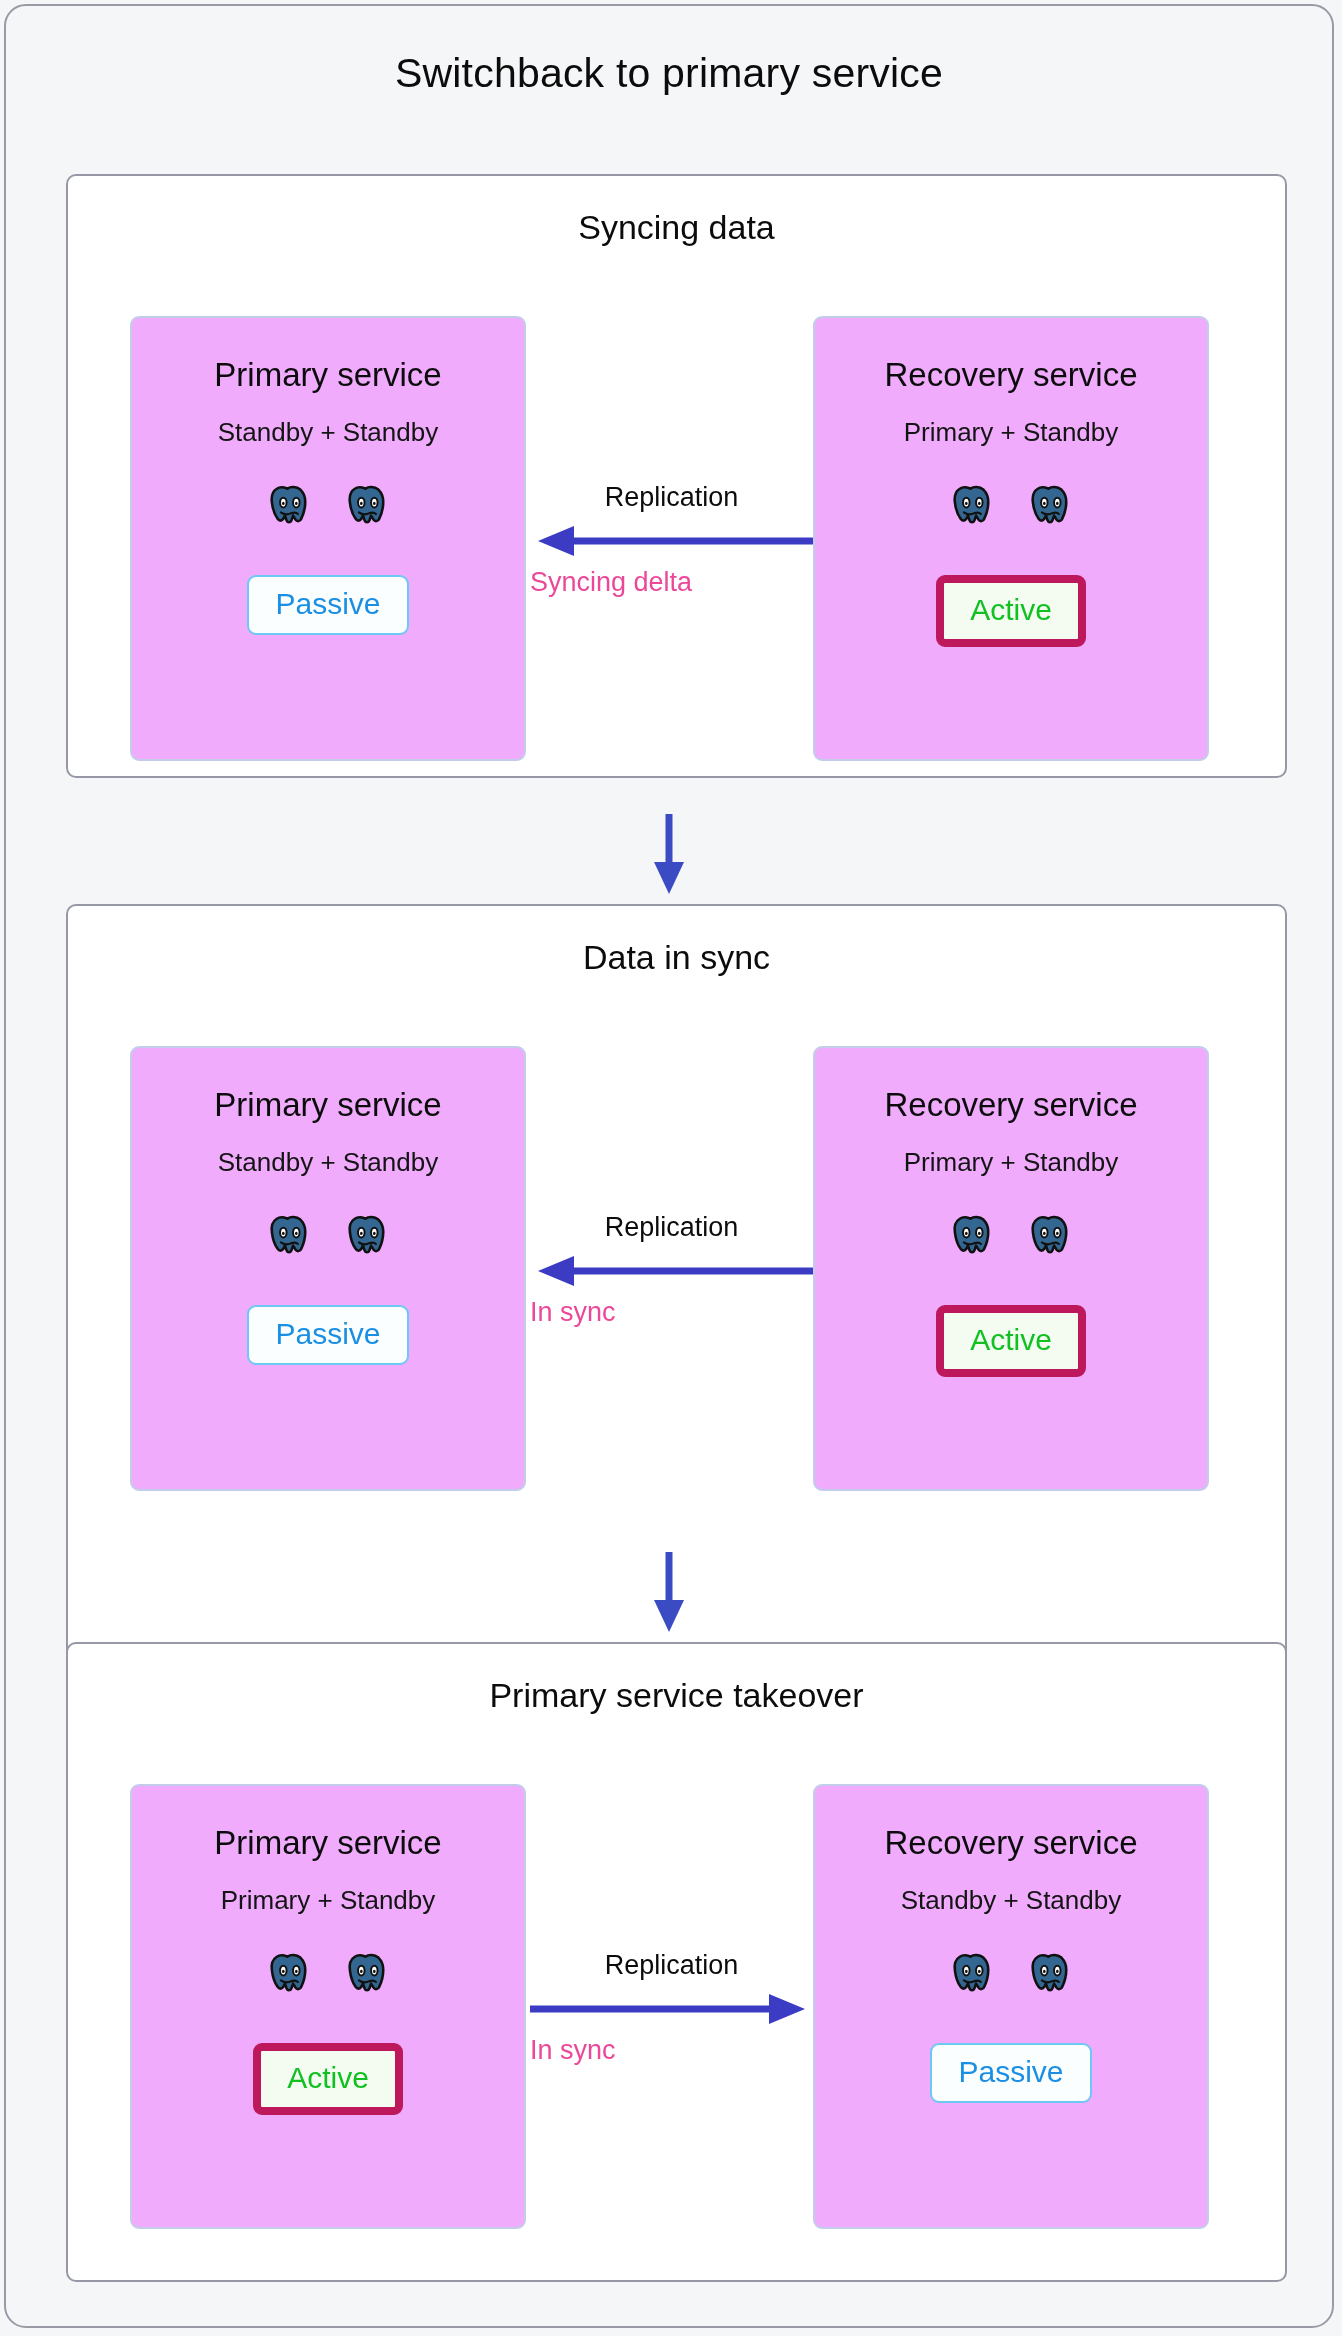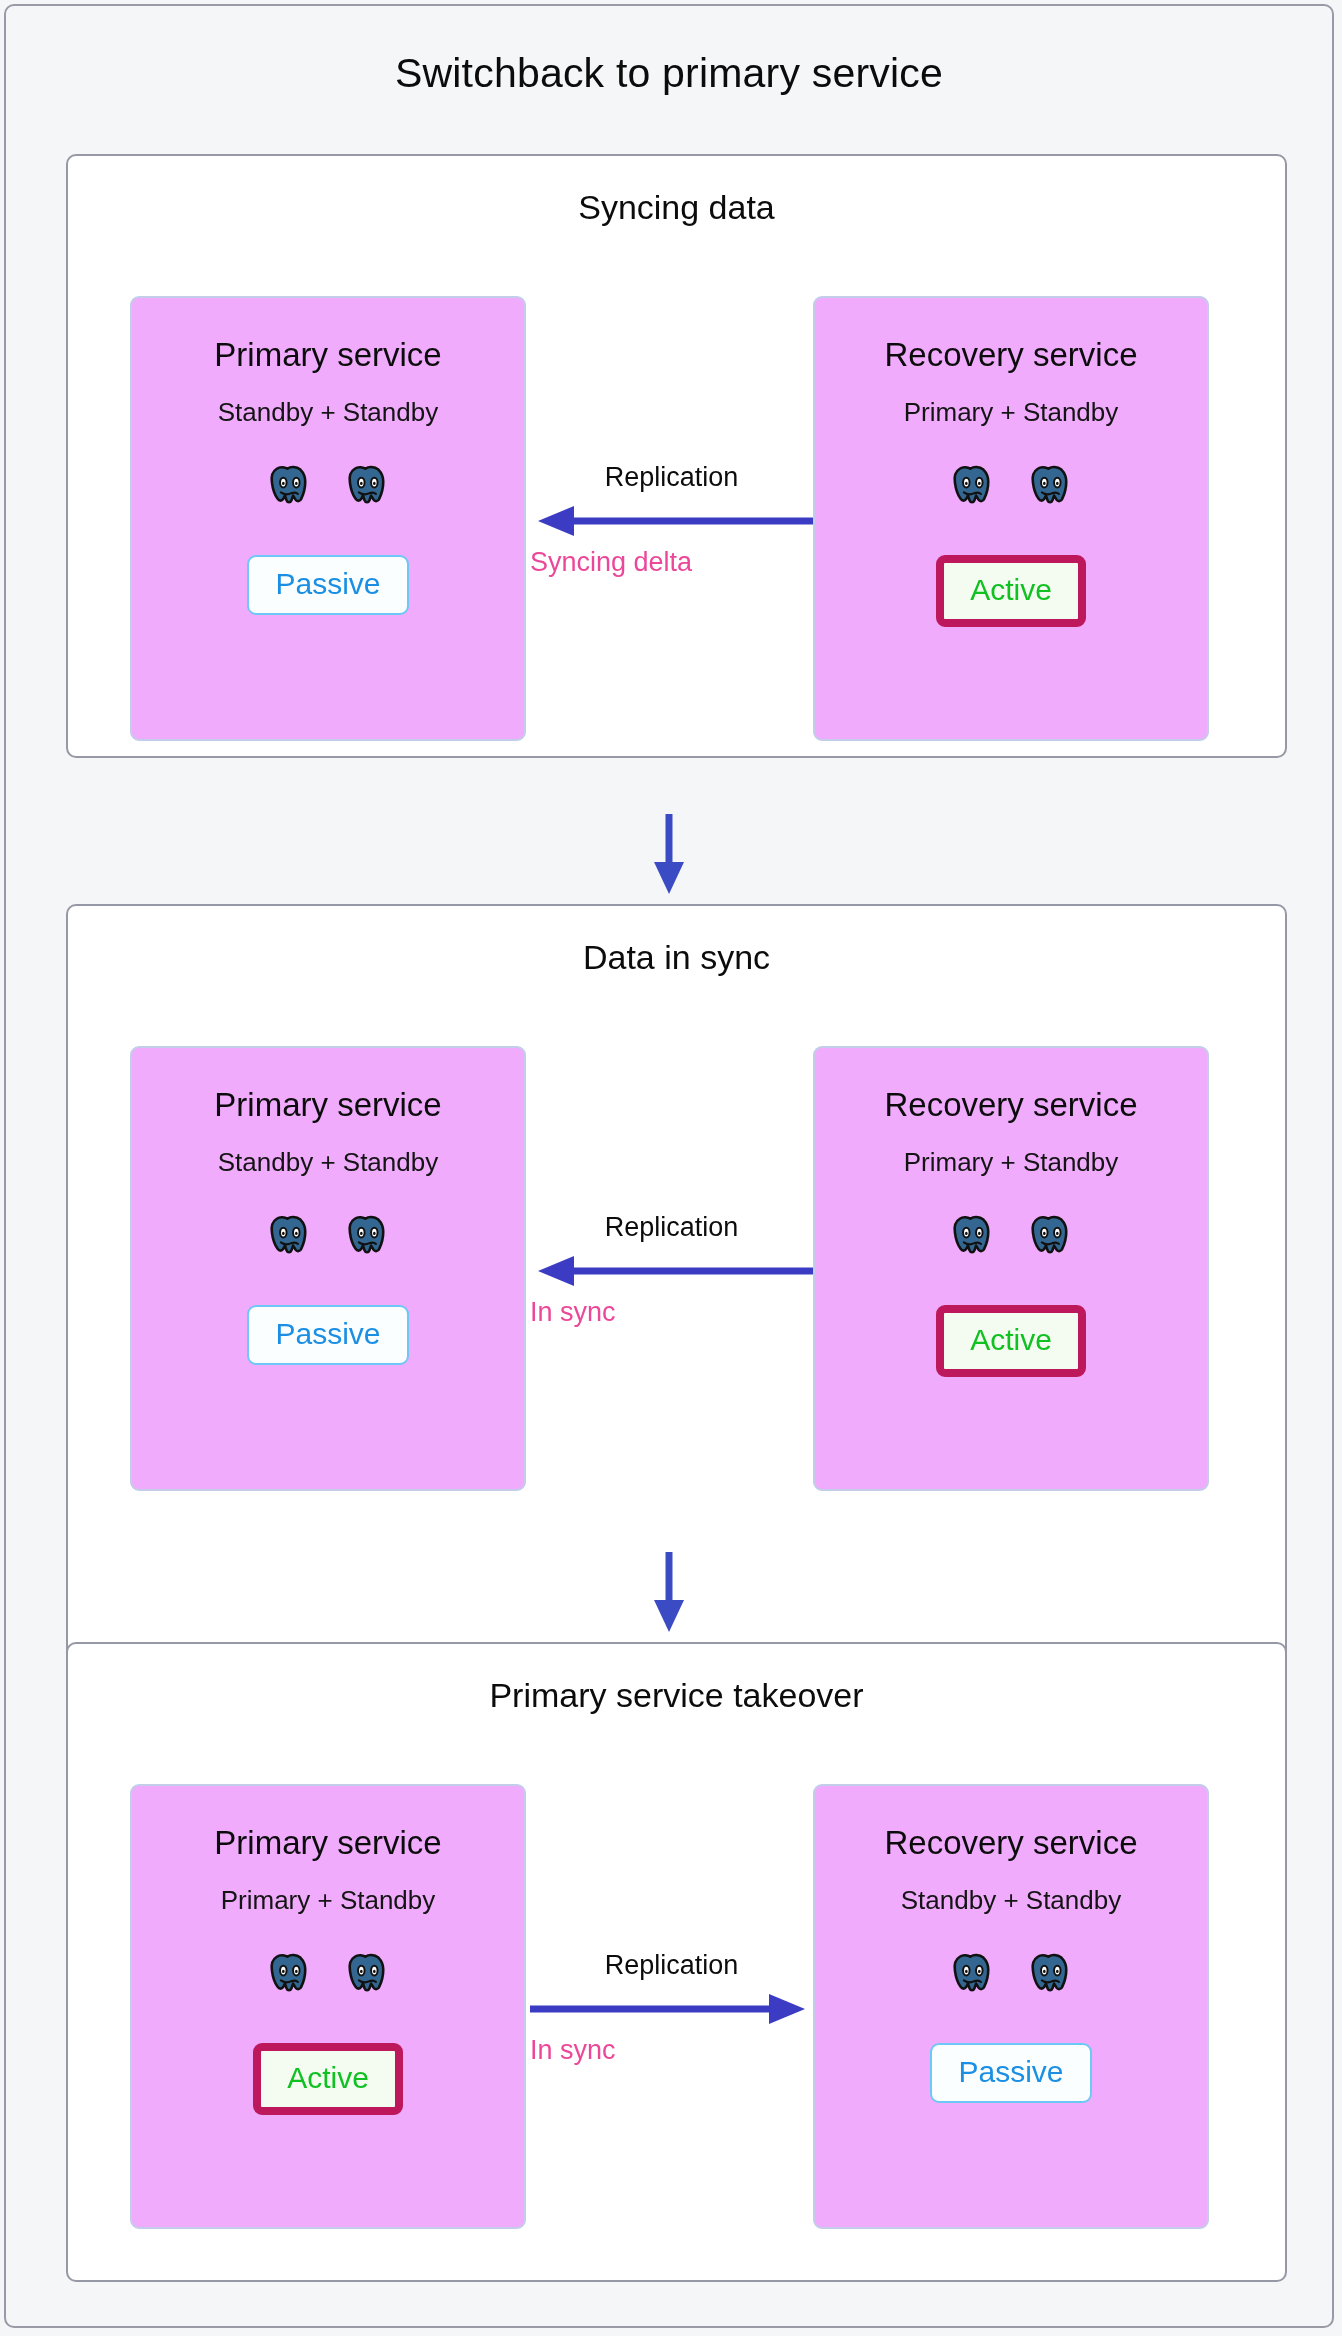--- a/index.html
+++ b/index.html
@@ -16,21 +16,21 @@
   }
   .page-frame {
     position: absolute;
     left: 4px;
     top: 4px;
     width: 1330px;
     height: 2324px;
     box-sizing: border-box;
     background: #f5f6f8;
     border: 2px solid #9a9aa6;
-    border-radius: 10px;
+    border-radius: 22px;
   }
   .page-title {
     position: absolute;
     top: 44px;
     left: 0;
     width: 100%;
     text-align: center;
     font-size: 41px;
     font-weight: 400;
     letter-spacing: 0.2px;
@@ -40,21 +40,21 @@
   
   .panel {
     position: absolute;
     box-sizing: border-box;
     background: #ffffff;
     border: 2px solid #9698a6;
     border-radius: 10px;
     left: 60px;
     width: 1221px;
   }
-  #panel-0 { top: 148px;  height: 604px; }
+  #panel-0 { top: 168px;  height: 604px; }
   #panel-1 { top: 898px;  height: 764px; }
   #panel-2 { top: 1636px; height: 640px; }
 
   .panel-title {
     position: absolute;
     top: 32px;
     left: 0;
     width: 100%;
     text-align: center;
     font-size: 34px;

